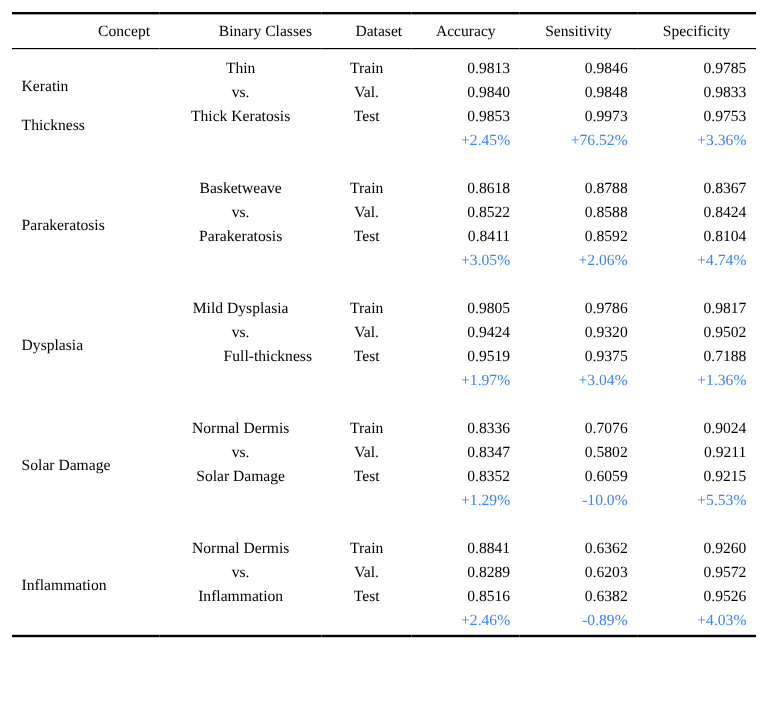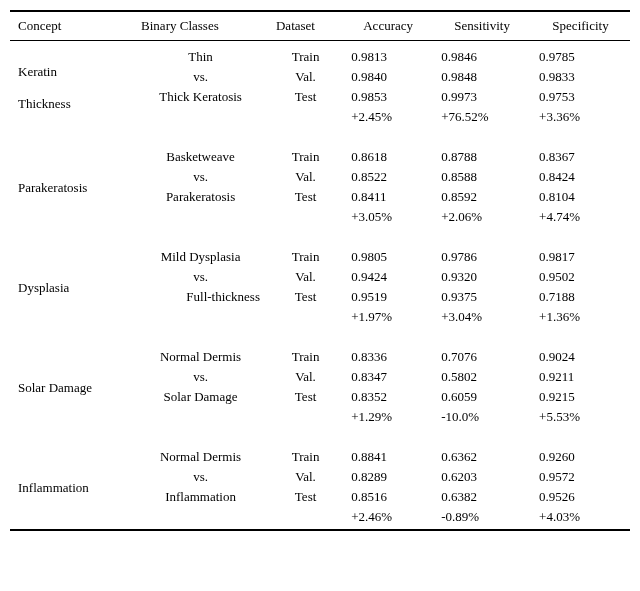--- a/index.html
+++ b/index.html
@@ -22,43 +22,43 @@
       width: 100%;
       border-collapse: collapse;
       border-top: 2px solid #000;
       border-bottom: 2px solid #000;
     }
     thead tr {
       border-bottom: 1px solid #000;
     }
     th {
       font-weight: normal;
-      text-align: left;
+      text-align: right;
       padding: 6px 8px 6px 8px;
       white-space: nowrap;
     }
     th.num {
       text-align: center;
     }
     td {
       padding: 2px 8px;
       vertical-align: middle;
     }
     td.num {
-      text-align: left;
+      text-align: right;
     }
     .concept-cell {
       vertical-align: middle;
     }
     .group-spacer {
       height: 12px;
     }
     .delta-row td {
       padding-bottom: 4px;
-      color: #000000;
+      color: #3b82f6;
     }
     .top-border-row td {
       padding-top: 8px;
     }
   </style>
 </head>
 <body>
 
 <div class="table-container">
   <table>

